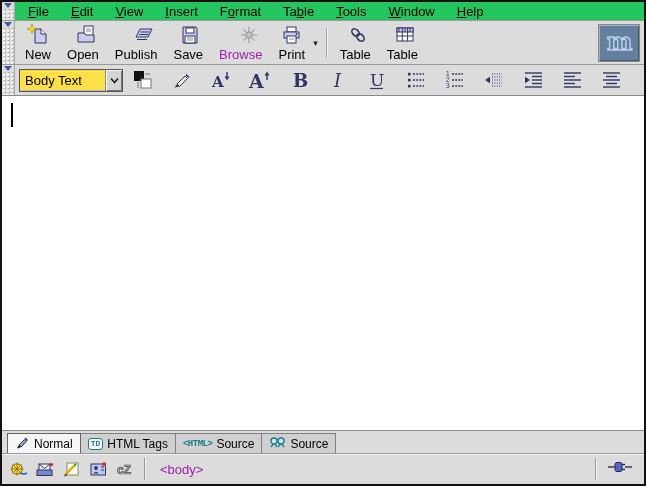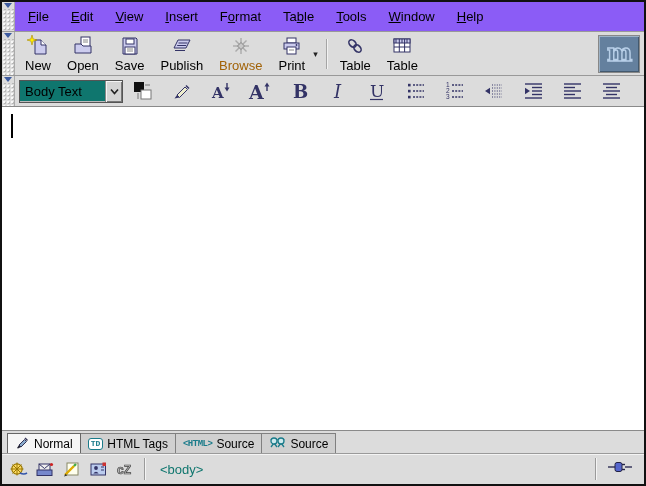--- a/index.html
+++ b/index.html
@@ -20,54 +20,54 @@
   .grippy::before {
     content:""; position:absolute; top:0; left:0; right:0; height:7px; background:#dcdcdc;
   }
   .grippy::after {
     content:""; position:absolute; top:1px; left:2px;
     border-left:4px solid transparent; border-right:4px solid transparent;
     border-top:5px solid #3c5aa0;
   }
   
   .menubar {
-    height:30px; display:flex; align-items:stretch;
-    border-bottom:1px solid #999; background:#8b5cf6;text-align:center;
+    height:19px; display:flex; align-items:stretch;
+    border-bottom:1px solid #999; background:#22c55e;text-align:center;
   }
   .menu-item {
     display:flex; align-items:center; padding:0 11px; font-size:13px; color:#000; cursor:default;
   }
   .menu-item .ukey { text-decoration:underline; }
   .toolbar {
     height:44px; display:flex; align-items:stretch;
     border-bottom:1px solid #999; background:#dcdcdc; padding-right:3px;
   }
   .tb-btn {
-    display:flex; flex-direction:column; align-items:center; justify-content:center;
+    display:flex; flex-direction:column; align-items:flex-end; justify-content:center;
     padding:1px 7px 2px; font-size:13px; color:#000; cursor:pointer; border:1px solid transparent;
   }
   .tb-btn svg { display:block; }
-  .tb-btn.disabled { color:#a16207; cursor:default; }
+  .tb-btn.disabled { color:#a21caf; cursor:default; }
   .drop-arrow {
     align-self:center; font-size:9px; color:#222; padding:0 4px 0 0; cursor:pointer;
   }
   .vsep { width:2px; align-self:center; height:30px; border-left:1px solid #a5a5a5; border-right:1px solid #f2f2f2; margin:0 4px; }
   .spacer { flex:1; }
   .throbber {
     align-self:center; width:42px; height:38px; margin-right:1px;
     border:1px solid #888; background:#64809e; display:flex; align-items:center; justify-content:center;
     box-shadow: inset 1px 1px 0 #9db2c6, inset -1px -1px 0 #43596e; cursor:pointer;
   }
   
   .formatbar {
     height:31px; display:flex; align-items:center;
     border-bottom:1px solid #8a8a8a; background:#dcdcdc;
   }
   .combobox {
-    width:104px; height:23px; margin-left:2px; background:#0f766e;
+    width:104px; height:23px; margin-left:2px; background:#fde047;
     border:1px solid #555; box-shadow:inset -1px -1px 0 #bbb;
     display:flex; align-items:center; cursor:pointer;
   }
   .combobox .cb-text { flex:1; font-size:13px; padding-left:5px; color:#000; white-space:nowrap; overflow:hidden; }
   .combobox .cb-btn {
     width:17px; height:100%; background:#d4d4d4; border-left:1px solid #888;
     display:flex; align-items:center; justify-content:center;
     box-shadow: inset 1px 1px 0 #f5f5f5, inset -1px -1px 0 #777;
   }
   .fmt-btn {
@@ -97,21 +97,21 @@
   }
   
   .statusbar {
     height:31px; background:#dcdcdc; border-top:1px solid #9a9a9a;
     box-shadow: inset 0 1px 0 #f4f4f4;
     display:flex; align-items:center; padding:0 3px;
   }
   .comp-icons { display:flex; align-items:flex-start; gap:7px; padding:0 6px 0 3px; }
   .comp-icon { cursor:pointer; display:flex; }
   .status-sep { width:2px; height:22px; border-left:1px solid #9a9a9a; border-right:1px solid #f4f4f4; margin:0 2px; }
-  .body-panel { flex:1; font-size:13px; color:#0f766e; padding-left:12px; cursor:pointer; }
+  .body-panel { flex:1; font-size:13px; color:#a21caf; padding-left:12px; cursor:pointer; }
   .plug-panel { width:42px; display:flex; justify-content:center; cursor:pointer; }
 </style>
 </head>
 <body>
 
 <div class="window">
 
   <div class="menubar">
     <div class="grippy"></div>
     <div class="menu-item">
@@ -160,45 +160,45 @@
     <div class="tb-btn">
       <span>
         <svg width="26" height="24" viewBox="0 0 26 24">
           <rect x="11" y="3" width="9" height="10" fill="#ffffff" stroke="#333366"></rect>
           <line x1="13" y1="6" x2="18" y2="6" stroke="#888"></line>
           <line x1="13" y1="8" x2="18" y2="8" stroke="#888"></line>
           <path d="M5,10 h6 l2,2 h8 v7 h-16 z" fill="#ccccee" stroke="#333366"></path>
         </svg>
       </span>
       <span>Open</span>
+    </div>
+
+    <div class="tb-btn">
+      <span>
+        <svg width="26" height="24" viewBox="0 0 26 24">
+          <polygon points="9,6 21,6 17,14 5,14" fill="#ccccee" stroke="#333366"></polygon>
+          <line x1="9.5" y1="9" x2="18.5" y2="9" stroke="#333366"></line>
+          <line x1="8.2" y1="11.5" x2="17.2" y2="11.5" stroke="#333366"></line>
+          <line x1="6" y1="16.5" x2="16" y2="16.5" stroke="#333366"></line>
+        </svg>
+      </span>
+      <span>Publish</span>
     </div>
 
     <div class="tb-btn">
       <span>
         <svg width="26" height="24" viewBox="0 0 26 24">
           <path d="M6,4 h13 l1,1 v15 h-14 z" fill="#ccccee" stroke="#333366"></path>
           <rect x="9" y="5" width="8" height="5" fill="#ffffff" stroke="#333366"></rect>
           <rect x="8" y="13" width="10" height="7" fill="#ffffff" stroke="#333366"></rect>
           <line x1="10" y1="15" x2="16" y2="15" stroke="#888"></line>
           <line x1="10" y1="17" x2="16" y2="17" stroke="#888"></line>
         </svg>
       </span>
       <span>Save</span>
-    </div>
-
-    <div class="tb-btn">
-      <span>
-        <svg width="26" height="24" viewBox="0 0 26 24">
-          <polygon points="9,6 21,6 17,14 5,14" fill="#ccccee" stroke="#333366"></polygon>
-          <line x1="9.5" y1="9" x2="18.5" y2="9" stroke="#333366"></line>
-          <line x1="8.2" y1="11.5" x2="17.2" y2="11.5" stroke="#333366"></line>
-          <line x1="6" y1="16.5" x2="16" y2="16.5" stroke="#333366"></line>
-        </svg>
-      </span>
-      <span>Publish</span>
     </div>
 
     <div class="tb-btn disabled">
       <span>
         <svg width="26" height="24" viewBox="0 0 26 24">
           <g stroke="#aaaaaa" stroke-width="1.4">
             <line x1="13" y1="4" x2="13" y2="20"></line>
             <line x1="5" y1="12" x2="21" y2="12"></line>
             <line x1="7.5" y1="6.5" x2="18.5" y2="17.5"></line>
             <line x1="18.5" y1="6.5" x2="7.5" y2="17.5"></line>

